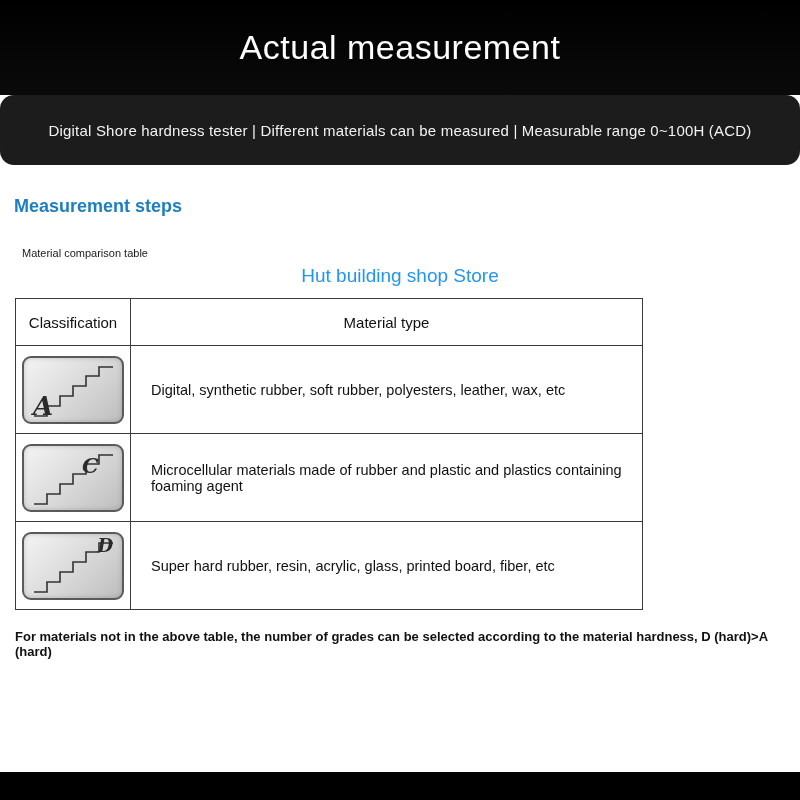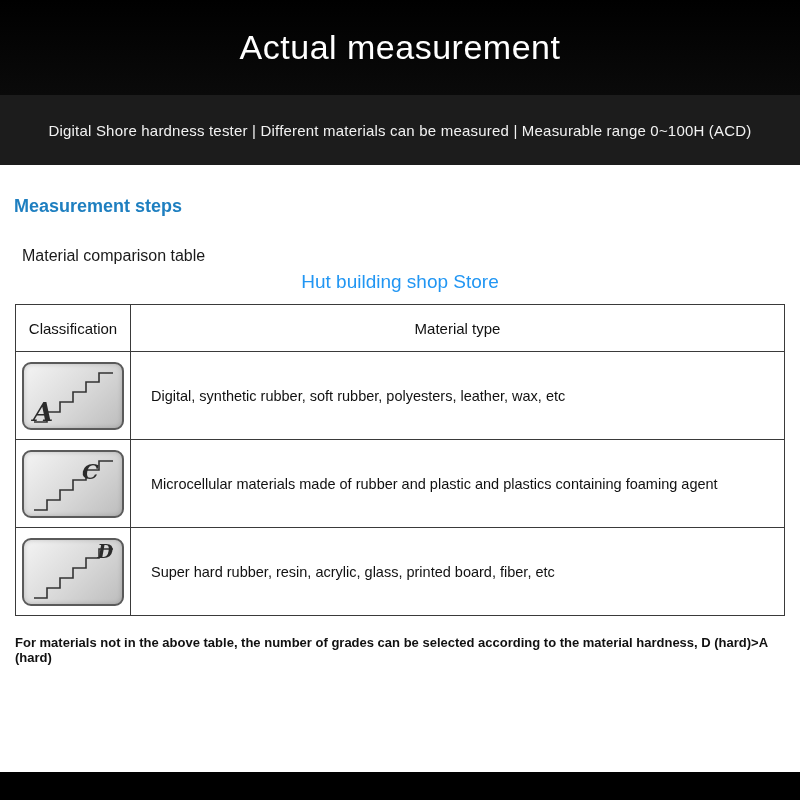--- a/index.html
+++ b/index.html
@@ -25,20 +25,21 @@
     font-size: 34px;
     font-weight: 400;
     letter-spacing: 0.5px;
   }
   .subbar {
     height: 70px;
     background: #1c1c1c;
     display: flex;
     align-items: center;
     justify-content: center;
+    border-radius: 14px;
   }
   .subbar-text {
     color: #f2f2f2;
     font-size: 15px;
     letter-spacing: 0.2px;
   }
 
   
   .steps-heading {
     color: #1e7fc0;
@@ -48,34 +49,34 @@
   }
   .steps-list { margin: 0 14px; width: 772px; }
   .step-line {
     font-size: 15px;
     line-height: 26px;
     color: #1a1a1a;
   }
 
   
   .table-caption {
-    font-size: 16px;
+    font-size: 11px;
     color: #1a1a1a;
     margin: 30px 0 0 22px;
   }
   .store-title {
     color: #2196f3;
     font-size: 19px;
     text-align: center;
     margin-top: 6px;
   }
   table.material-table {
     border-collapse: collapse;
     margin: 11px 15px 0 15px;
-    width: 770px;
+    width: 628px;
     table-layout: fixed;
   }
   .material-table th, .material-table td {
     border: 1px solid #3a3a3a;
   }
   .material-table th {
     height: 47px;
     font-size: 15px;
     font-weight: 400;
     text-align: center;

